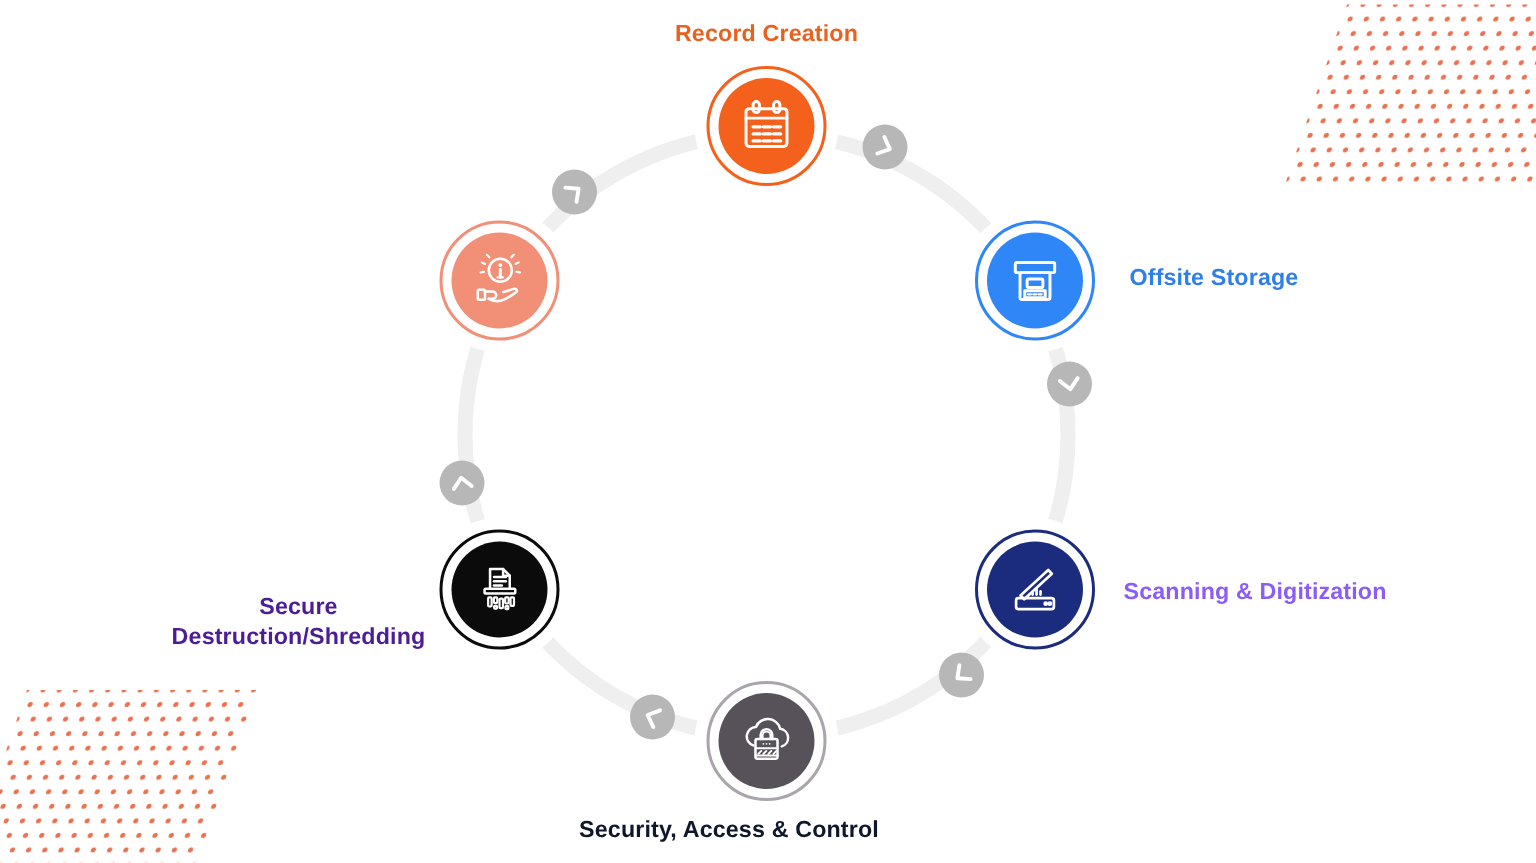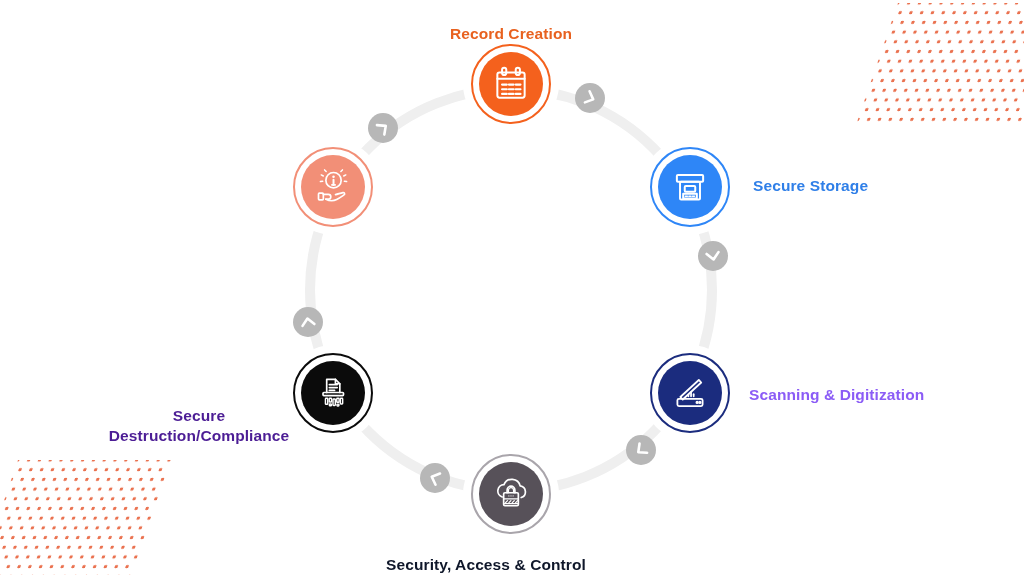--- a/index.html
+++ b/index.html
@@ -28,21 +28,21 @@
   .connector{
     position:absolute;width:30px;height:30px;border-radius:50%;
     background:#B7B7B7;display:flex;align-items:center;justify-content:center;
   }
   .connector svg{display:block;}
   
   .label{
     position:absolute;font-weight:bold;font-size:15.5px;line-height:1.3;
     white-space:nowrap;letter-spacing:.1px;
   }
-  .label.center{transform:translateX(-50%);text-align:center;margin-top:11px;}
+  .label.center{transform:translateX(-50%);text-align:center;}
   
   .dots{
     position:absolute;
     background-image:
       radial-gradient(circle, rgba(232,98,60,.9) 1.35px, rgba(232,98,60,0) 2px),
       radial-gradient(circle, rgba(232,98,60,.9) 1.35px, rgba(232,98,60,0) 2px);
     background-size:10.8px 19.4px,10.8px 19.4px;
     background-position:0 0,5.4px 9.7px;
     transform:skewX(-19deg);transform-origin:top left;
   }
@@ -84,21 +84,21 @@
   <div class="disc" style="background: rgb(46, 134, 247);">
     <svg width="42" height="42" viewBox="0 0 40 40" fill="none" stroke="#fff" stroke-width="1.9" stroke-linecap="round" stroke-linejoin="round">
       <rect x="7.5" y="8.5" width="25" height="6.5" rx="1"></rect>
       <rect x="10.5" y="15" width="19" height="17" rx="1"></rect>
       <rect x="15" y="19" width="10" height="5.5" rx="1"></rect>
       <rect x="13.5" y="26.5" width="13" height="4.5"></rect>
       <line x1="15.5" y1="28.8" x2="24.5" y2="28.8" stroke-dasharray="2 1.4" stroke-width="1.4"></line>
     </svg>
   </div>
 </div>
-<div class="label" style="left: 753px; top: 176px; color: rgb(47, 127, 232);">Secure Storage</div>
+<div class="label" style="left: 753px; top: 176px; color: rgb(47, 127, 232);">Offsite Storage</div>
 
 <div class="node" style="left: 650px; top: 353px; border-color: rgb(27, 44, 126);">
   <div class="disc" style="background: rgb(27, 44, 126);">
     <svg width="42" height="42" viewBox="0 0 40 40" fill="none" stroke="#fff" stroke-width="1.7" stroke-linecap="round" stroke-linejoin="round">
       <path d="M10.8 23.8 L28.4 7.6 L30.7 10 L13.1 26.2 Z"></path>
       <rect x="8" y="25.5" width="24" height="7" rx="1.5"></rect>
       <circle cx="26.8" cy="29" r="0.7" fill="#fff"></circle>
       <circle cx="29.4" cy="29" r="0.7" fill="#fff"></circle>
       <line x1="18.5" y1="23.2" x2="18.5" y2="21.6"></line>
       <line x1="21" y1="23.2" x2="21" y2="19.2"></line>
@@ -147,21 +147,21 @@
         <rect x="23.6" y="25" width="2.2" height="3.9" rx="0.6"></rect>
         <rect x="27" y="25" width="2.2" height="5.4" rx="0.6"></rect>
         <rect x="16.6" y="30.4" width="1.8" height="1.8" rx="0.4"></rect>
         <rect x="23.8" y="30.6" width="1.8" height="1.8" rx="0.4"></rect>
       </g>
     </svg>
   </div>
 </div>
 <div class="label center" style="left: 199px; top: 395px; color: #4c1d95;">
   <div>Secure</div>
-  <div>Destruction/Compliance</div>
+  <div>Destruction/Shredding</div>
 </div>
 
 <div class="node" style="left: 293px; top: 147px; border-color: rgb(242, 143, 119);">
   <div class="disc" style="background: rgb(242, 143, 119);">
     <svg width="42" height="42" viewBox="0 0 40 40" fill="none" stroke="#fff" stroke-width="1.6" stroke-linecap="round" stroke-linejoin="round">
       <circle cx="20.5" cy="13.5" r="7.3"></circle>
       <circle cx="20.5" cy="10.3" r="1.2" fill="#fff" stroke="none"></circle>
       <path d="M20.5 13 v5" stroke-width="1.9"></path>
       <path d="M18.9 18 h3.2" stroke-width="1.5"></path>
       <g stroke-width="1.4">

